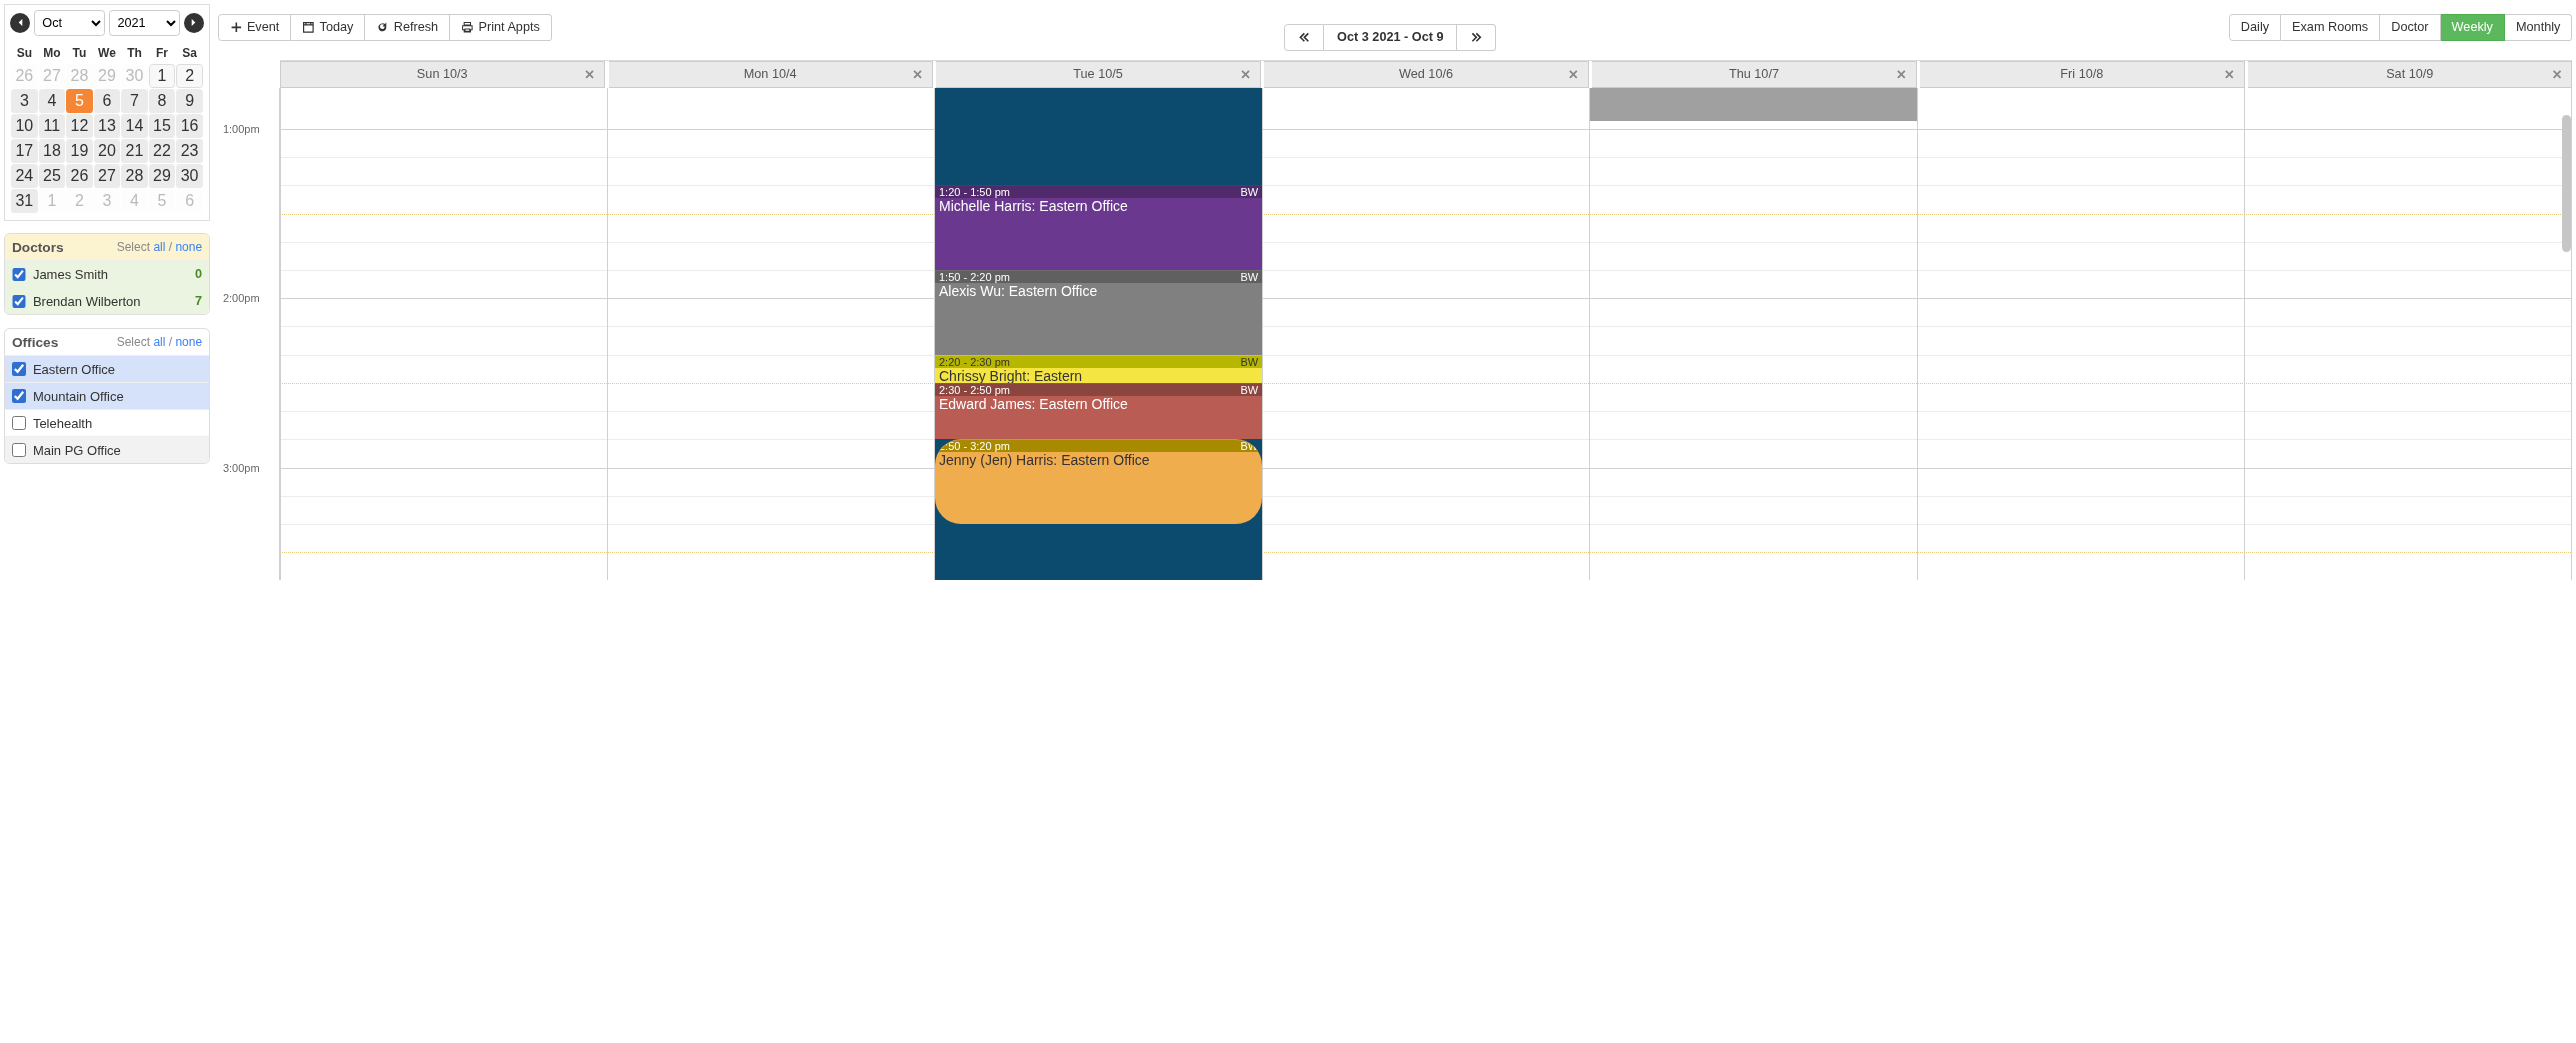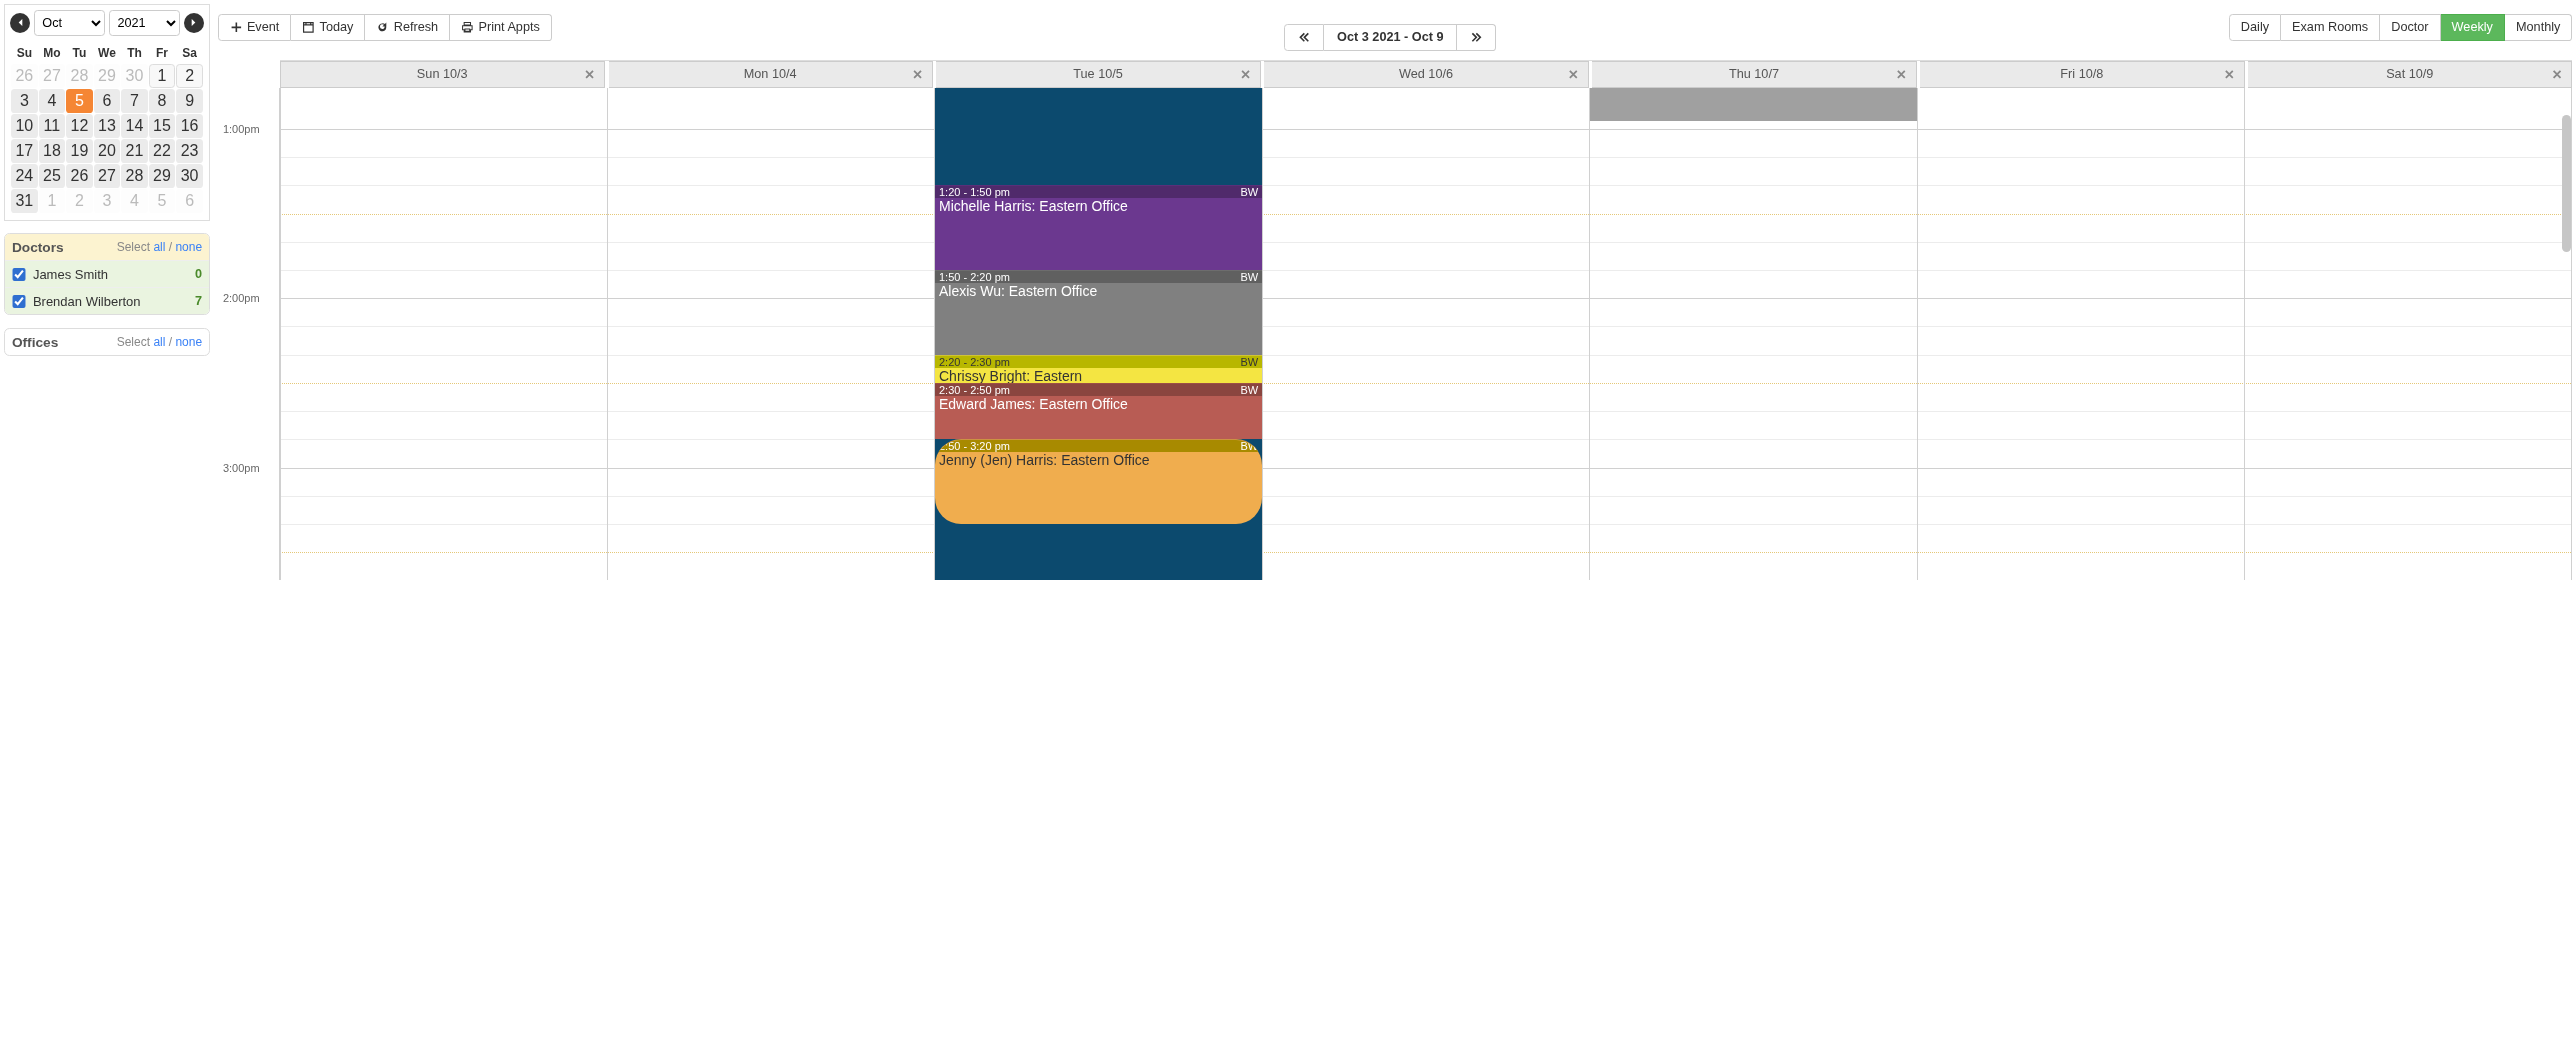--- a/index.html
+++ b/index.html
@@ -298,20 +298,38 @@
     <div class="panel offices">
       <div class="panel-header">
         <span class="title">Offices</span>
         <span class="links">
           <span>Select</span>
           <a>all</a>
           /
           <a>none</a>
         </span>
       </div>
+      <div id="offices-list">
+          <div class="panel-row row-blue">
+            <input type="checkbox" checked="" style="">
+    <span class="label">Eastern Office</span>
+          </div>
+          <div class="panel-row row-blue">
+            <input type="checkbox" checked="" style="">
+    <span class="label">Mountain Office</span>
+          </div>
+          <div class="panel-row">
+            <input type="checkbox" style="">
+    <span class="label">Telehealth</span>
+          </div>
+          <div class="panel-row row-grey">
+            <input type="checkbox" style="">
+    <span class="label">Main PG Office</span>
+          </div>
+        </div>
     </div>
   </div>
 
   <div class="main">
     <div class="toolbar">
       <div class="btn-group">
         <button class="btn">
           <span class="icon">
               <svg viewBox="0 0 16 16">
                 <path d="M7 2h2v5h5v2H9v5H7V9H2V7h5z"></path>

